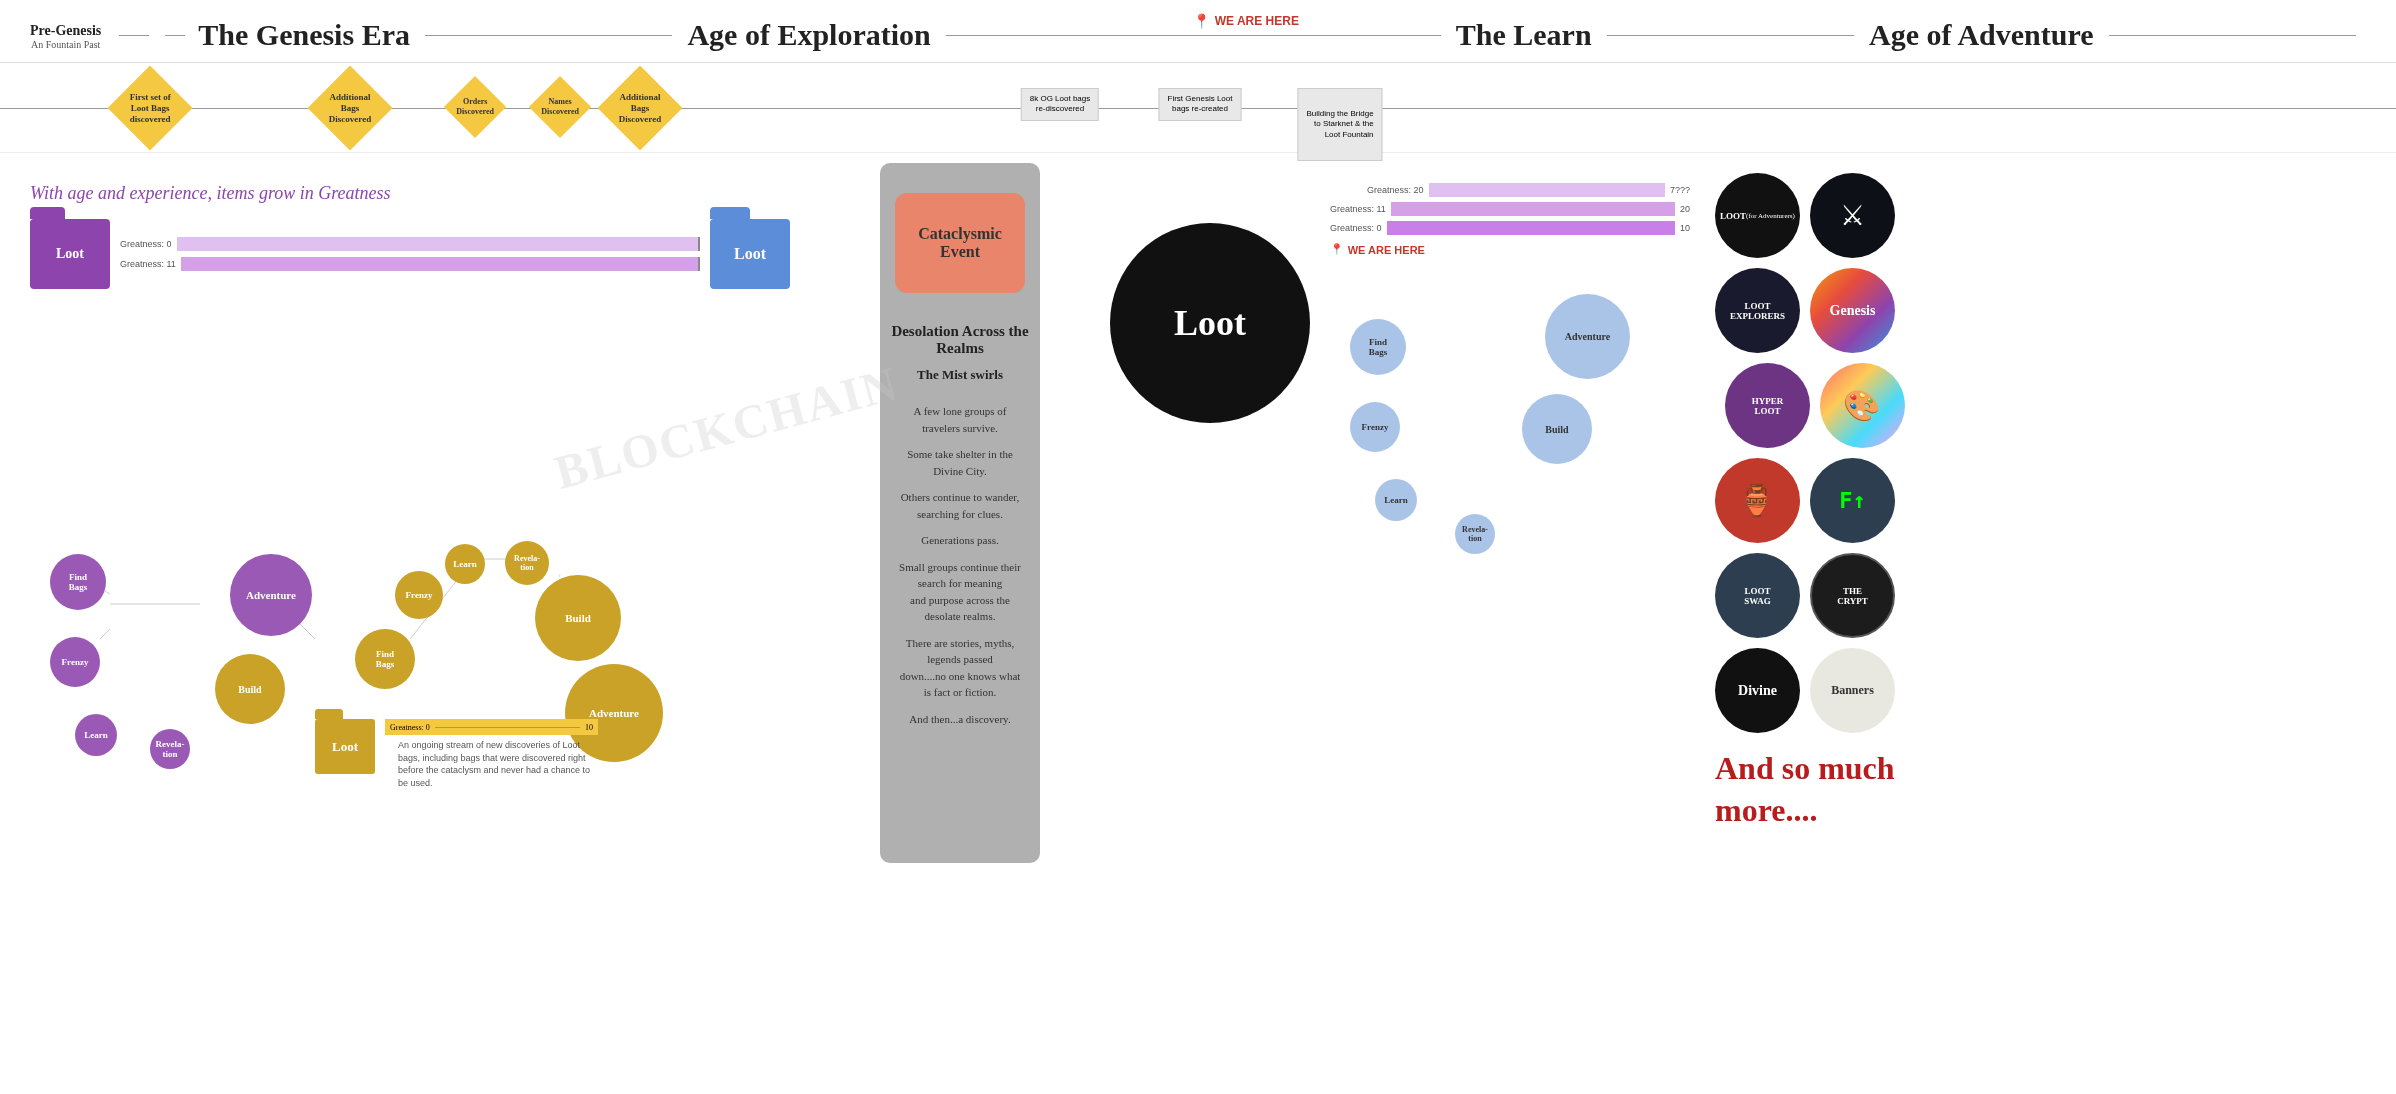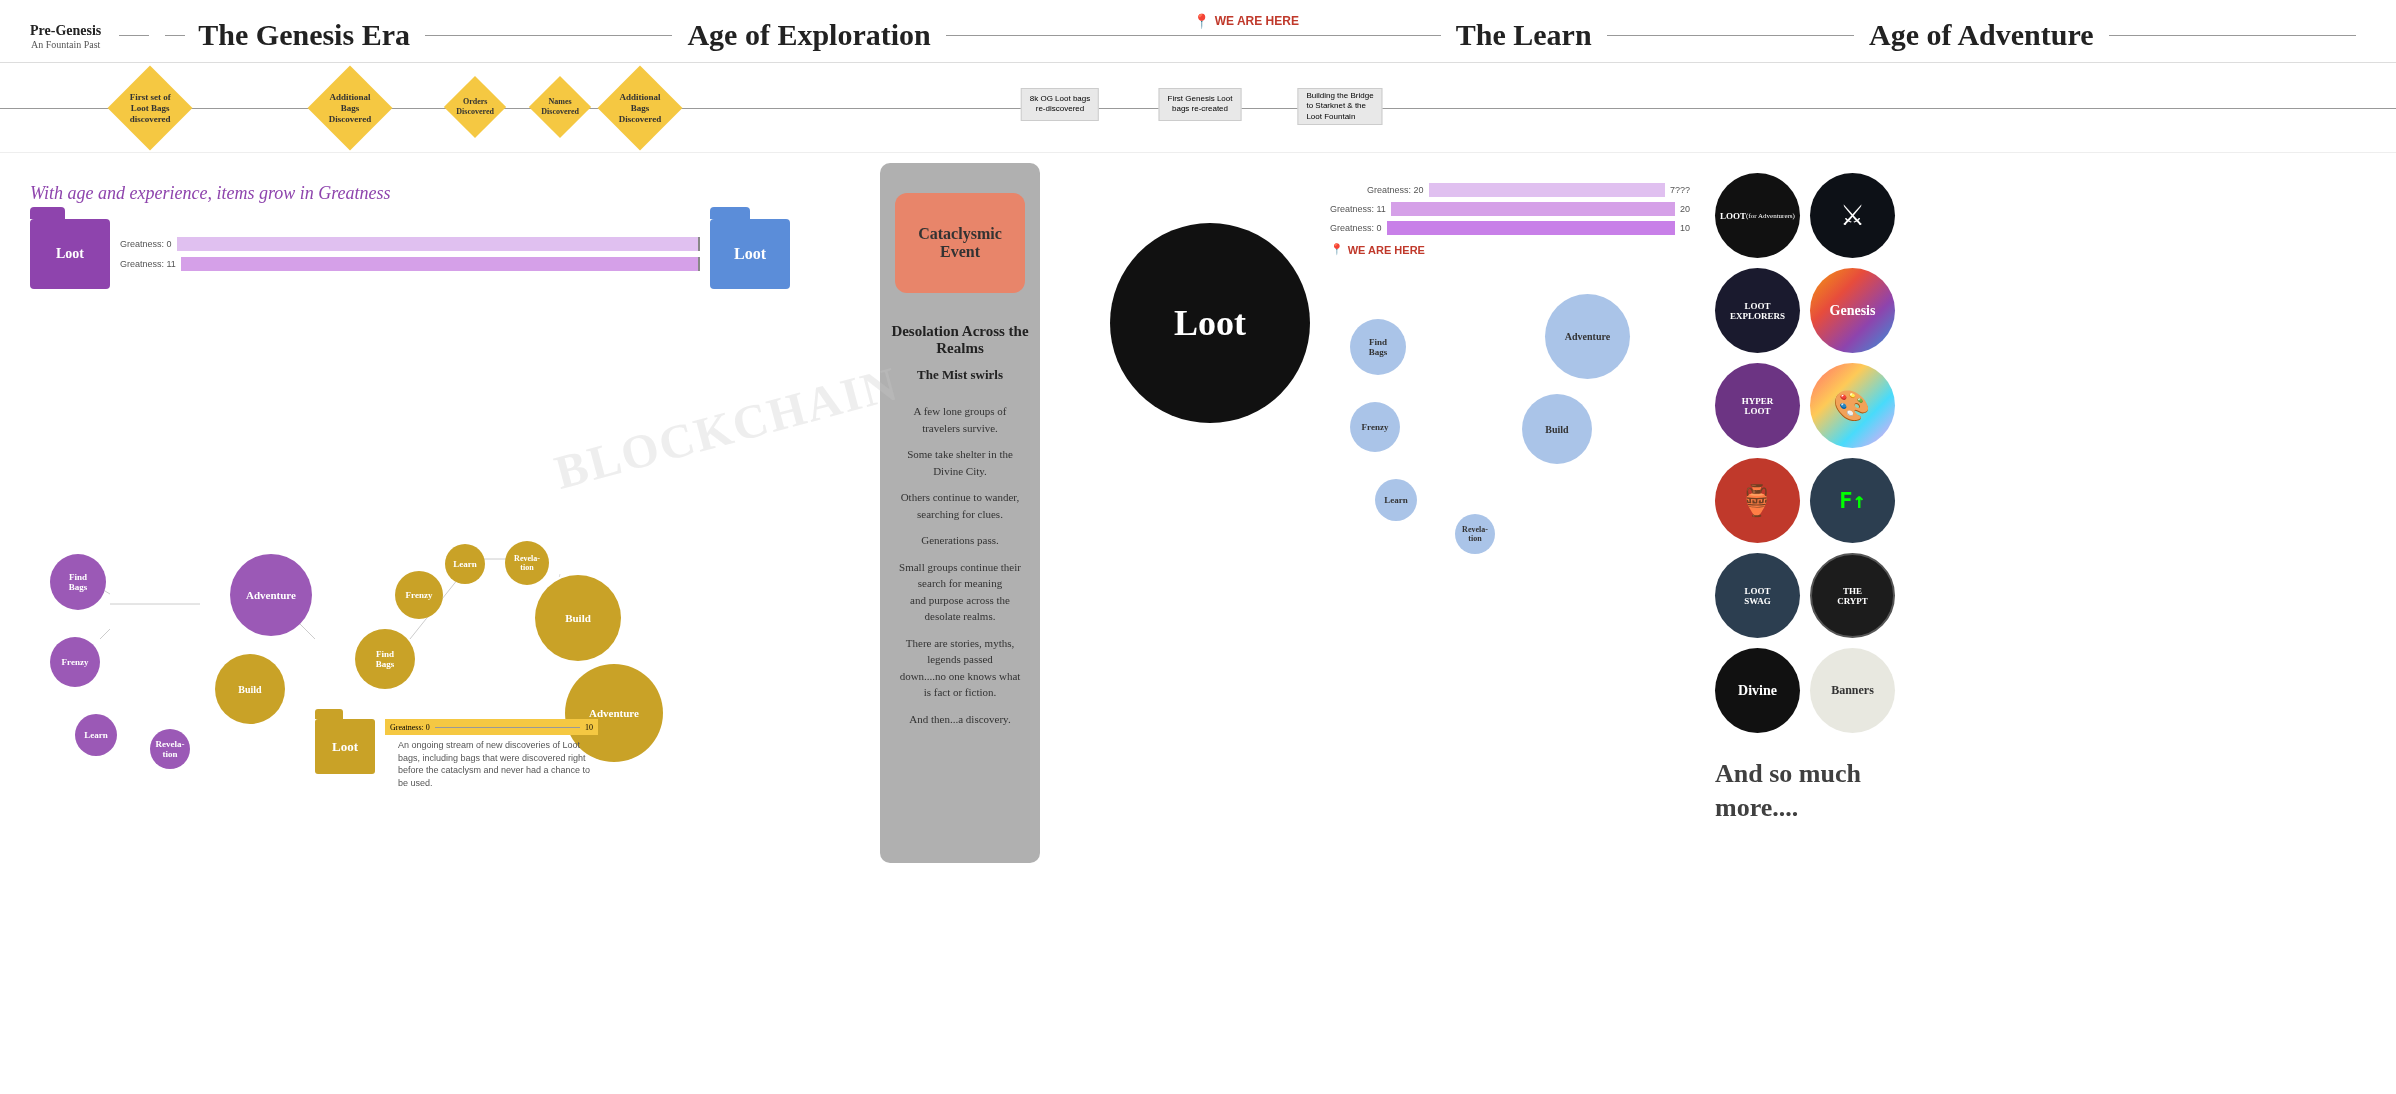--- a/index.html
+++ b/index.html
@@ -312,21 +312,21 @@
     </div>
   </div>
 
   <div class="timeline-event" style="left:1200px; top:25px;">
     <div style="background:#e8e8e8; border:1px solid #ccc; padding:5px 8px; text-align:center; font-size:8px; line-height:1.3; font-family:Arial,sans-serif;">
       First Genesis Loot<br>bags re-created
     </div>
   </div>
 
   <div class="timeline-event" style="left:1340px; top:25px;">
-    <div style="background:#e8e8e8; border:1px solid #ccc; padding:2px 8px; text-align:left; font-size:8px; line-height:1.3; font-family:Arial,sans-serif;">
+    <div style="background:#e8e8e8; border:1px solid #ccc; padding:20px 8px; text-align:right; font-size:8px; line-height:1.3; font-family:Arial,sans-serif;">
       Building the Bridge<br>to Starknet &amp; the<br>Loot Fountain
     </div>
   </div>
 </div>
 
 <div class="main-content">
 
   <div class="genesis-section">
     <div class="greatness-label">With age and experience, items grow in Greatness</div>
 
@@ -466,42 +466,42 @@
       <div style="width:85px;height:85px;border-radius:50%;background:#111;color:white;display:flex;align-items:center;justify-content:center;text-align:center;font-size:9px;font-weight:bold;flex-shrink:0;">LOOT<br><span style="font-size:7px;font-weight:normal;">(for Adventurers)</span></div>
 
       <div style="width:85px;height:85px;border-radius:50%;background:#0d1117;color:white;display:flex;align-items:center;justify-content:center;font-size:28px;flex-shrink:0;">⚔</div>
     </div>
     <div style="display:flex; gap:10px; margin-bottom:10px;">
 
       <div style="width:85px;height:85px;border-radius:50%;background:#1a1a2e;color:white;display:flex;align-items:center;justify-content:center;text-align:center;font-size:9px;font-weight:bold;flex-shrink:0;padding:5px;">LOOT<br>EXPLORERS</div>
 
       <div style="width:85px;height:85px;border-radius:50%;background:linear-gradient(135deg, #f39c12, #e74c3c, #8e44ad, #3498db);color:white;display:flex;align-items:center;justify-content:center;font-size:14px;font-weight:bold;flex-shrink:0;">Genesis</div>
     </div>
+    <div style="display:flex; gap:10px; margin-bottom:10px;justify-content:flex-end;">
+
+      <div style="width:85px;height:85px;border-radius:50%;background:#6c3483;color:white;display:flex;align-items:center;justify-content:center;text-align:center;font-size:9px;font-weight:bold;flex-shrink:0;padding:5px;">HYPER<br>LOOT</div>
+
+      <div style="width:85px;height:85px;border-radius:50%;background:linear-gradient(135deg, #ff6b6b, #feca57, #48dbfb, #ff9ff3);display:flex;align-items:center;justify-content:center;font-size:30px;flex-shrink:0;">🎨</div>
+    </div>
     <div style="display:flex; gap:10px; margin-bottom:10px;">
 
-      <div style="width:85px;height:85px;border-radius:50%;background:#6c3483;color:white;display:flex;align-items:center;justify-content:center;text-align:center;font-size:9px;font-weight:bold;flex-shrink:0;padding:5px;">HYPER<br>LOOT</div>
-
-      <div style="width:85px;height:85px;border-radius:50%;background:linear-gradient(135deg, #ff6b6b, #feca57, #48dbfb, #ff9ff3);display:flex;align-items:center;justify-content:center;font-size:30px;flex-shrink:0;">🎨</div>
+      <div style="width:85px;height:85px;border-radius:50%;background:#c0392b;display:flex;align-items:center;justify-content:center;font-size:30px;flex-shrink:0;">🏺</div>
+
+      <div style="width:85px;height:85px;border-radius:50%;background:#2c3e50;color:#00ff00;display:flex;align-items:center;justify-content:center;font-size:22px;font-weight:bold;font-family:monospace;flex-shrink:0;">F↑</div>
     </div>
     <div style="display:flex; gap:10px; margin-bottom:10px;">
 
-      <div style="width:85px;height:85px;border-radius:50%;background:#c0392b;display:flex;align-items:center;justify-content:center;font-size:30px;flex-shrink:0;">🏺</div>
-
-      <div style="width:85px;height:85px;border-radius:50%;background:#2c3e50;color:#00ff00;display:flex;align-items:center;justify-content:center;font-size:22px;font-weight:bold;font-family:monospace;flex-shrink:0;">F↑</div>
+      <div style="width:85px;height:85px;border-radius:50%;background:#2c3e50;color:white;display:flex;align-items:center;justify-content:center;text-align:center;font-size:9px;font-weight:bold;flex-shrink:0;padding:5px;">LOOT<br>SWAG</div>
+
+      <div style="width:85px;height:85px;border-radius:50%;background:#1c1c1c;color:white;display:flex;align-items:center;justify-content:center;text-align:center;font-size:9px;font-weight:bold;flex-shrink:0;padding:5px;border:2px solid #555;">THE<br>CRYPT</div>
     </div>
     <div style="display:flex; gap:10px; margin-bottom:10px;">
 
-      <div style="width:85px;height:85px;border-radius:50%;background:#2c3e50;color:white;display:flex;align-items:center;justify-content:center;text-align:center;font-size:9px;font-weight:bold;flex-shrink:0;padding:5px;">LOOT<br>SWAG</div>
-
-      <div style="width:85px;height:85px;border-radius:50%;background:#1c1c1c;color:white;display:flex;align-items:center;justify-content:center;text-align:center;font-size:9px;font-weight:bold;flex-shrink:0;padding:5px;border:2px solid #555;">THE<br>CRYPT</div>
-    </div>
-    <div style="display:flex; gap:10px; margin-bottom:10px;">
-
       <div style="width:85px;height:85px;border-radius:50%;background:#111;color:white;display:flex;align-items:center;justify-content:center;font-size:14px;font-weight:bold;font-family:Georgia,serif;flex-shrink:0;">Divine</div>
 
       <div style="width:85px;height:85px;border-radius:50%;background:#e8e8e0;color:#333;display:flex;align-items:center;justify-content:center;font-size:12px;font-weight:bold;font-family:Georgia,serif;flex-shrink:0;">Banners</div>
     </div>
-    <div style="font-size:26px; font-weight:bold; color:#404040; font-family:Georgia,serif; margin-top:14px; line-height:1.3;">And so much<br>more....</div>
+    <div style="font-size:32px; font-weight:bold; color:#b91c1c; font-family:Georgia,serif; margin-top:5px; line-height:1.3;">And so much<br>more....</div>
   </div>
 
 </div>
 
 <div class="watermark" style="left:550px; top:400px;">BLOCKCHAIN</div>
 
 </body></html>

